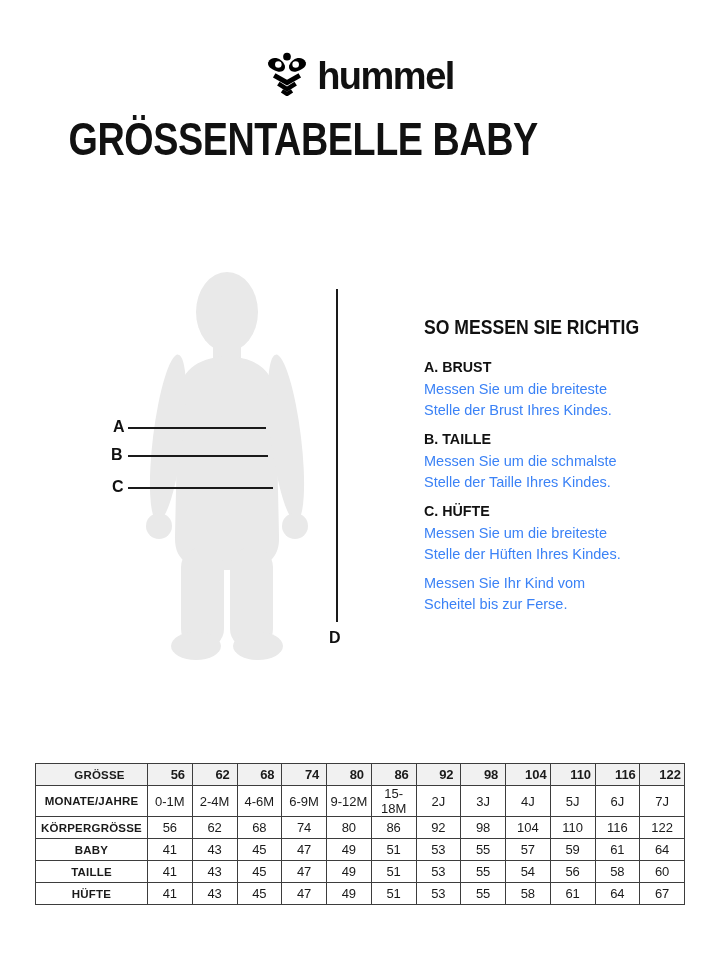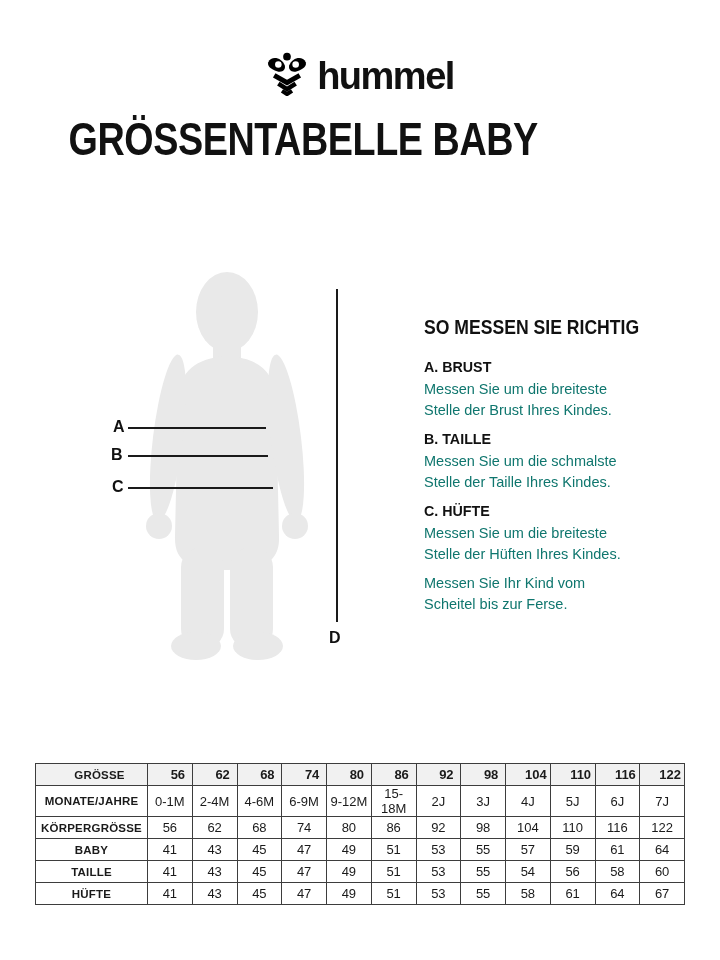--- a/index.html
+++ b/index.html
@@ -24,21 +24,21 @@
 
   
   .instructions{position:absolute;left:424px;top:314px;width:272px;}
   .instr-heading{margin:0 0 18px;line-height:24px;}
   .cond-h{display:inline-block;font-size:20px;font-weight:800;transform:scaleX(0.88);
           transform-origin:left;white-space:nowrap;letter-spacing:0;}
   .instr-section{margin-bottom:8px;}
   .instr-section h3{margin:4px 0 3px;line-height:18px;}
   .cond-s{display:inline-block;font-size:15.5px;font-weight:800;transform:scaleX(0.92);
           transform-origin:left;white-space:nowrap;}
-  .instr-section p{margin:0;font-size:14.5px;line-height:21px;color:#0f766e;}
+  .instr-section p{margin:0;font-size:14.5px;line-height:21px;color:#3b82f6;}
 
   
   .size-table{position:absolute;left:35px;top:763px;width:650px;border-collapse:collapse;table-layout:fixed;}
   .size-table td{border:1px solid #3d3d3d;height:21px;text-align:center;vertical-align:middle;
                  font-size:13px;padding:0;color:#1a1a1a;}
   .size-table td.label-cell{width:95px;font-weight:700;font-size:11.5px;letter-spacing:0.2px;}
   .size-table tr.header-row td{background:#f1f1f1;font-weight:700;padding-left:16px;}
 </style>
 </head>
 <body>

